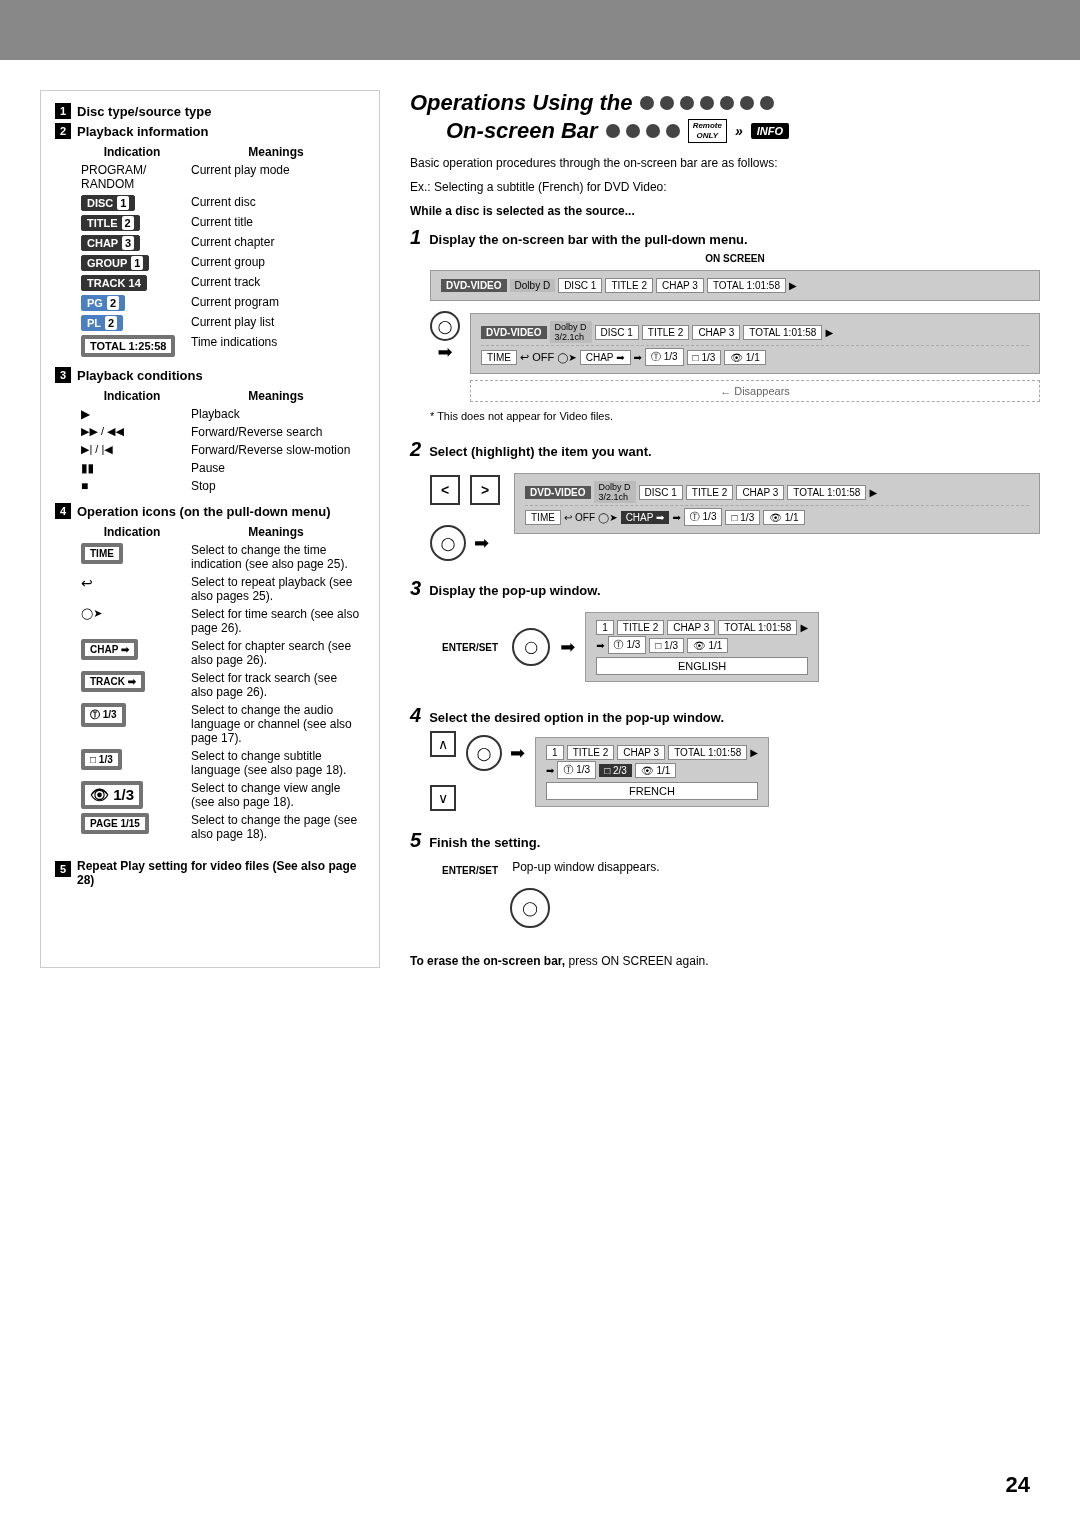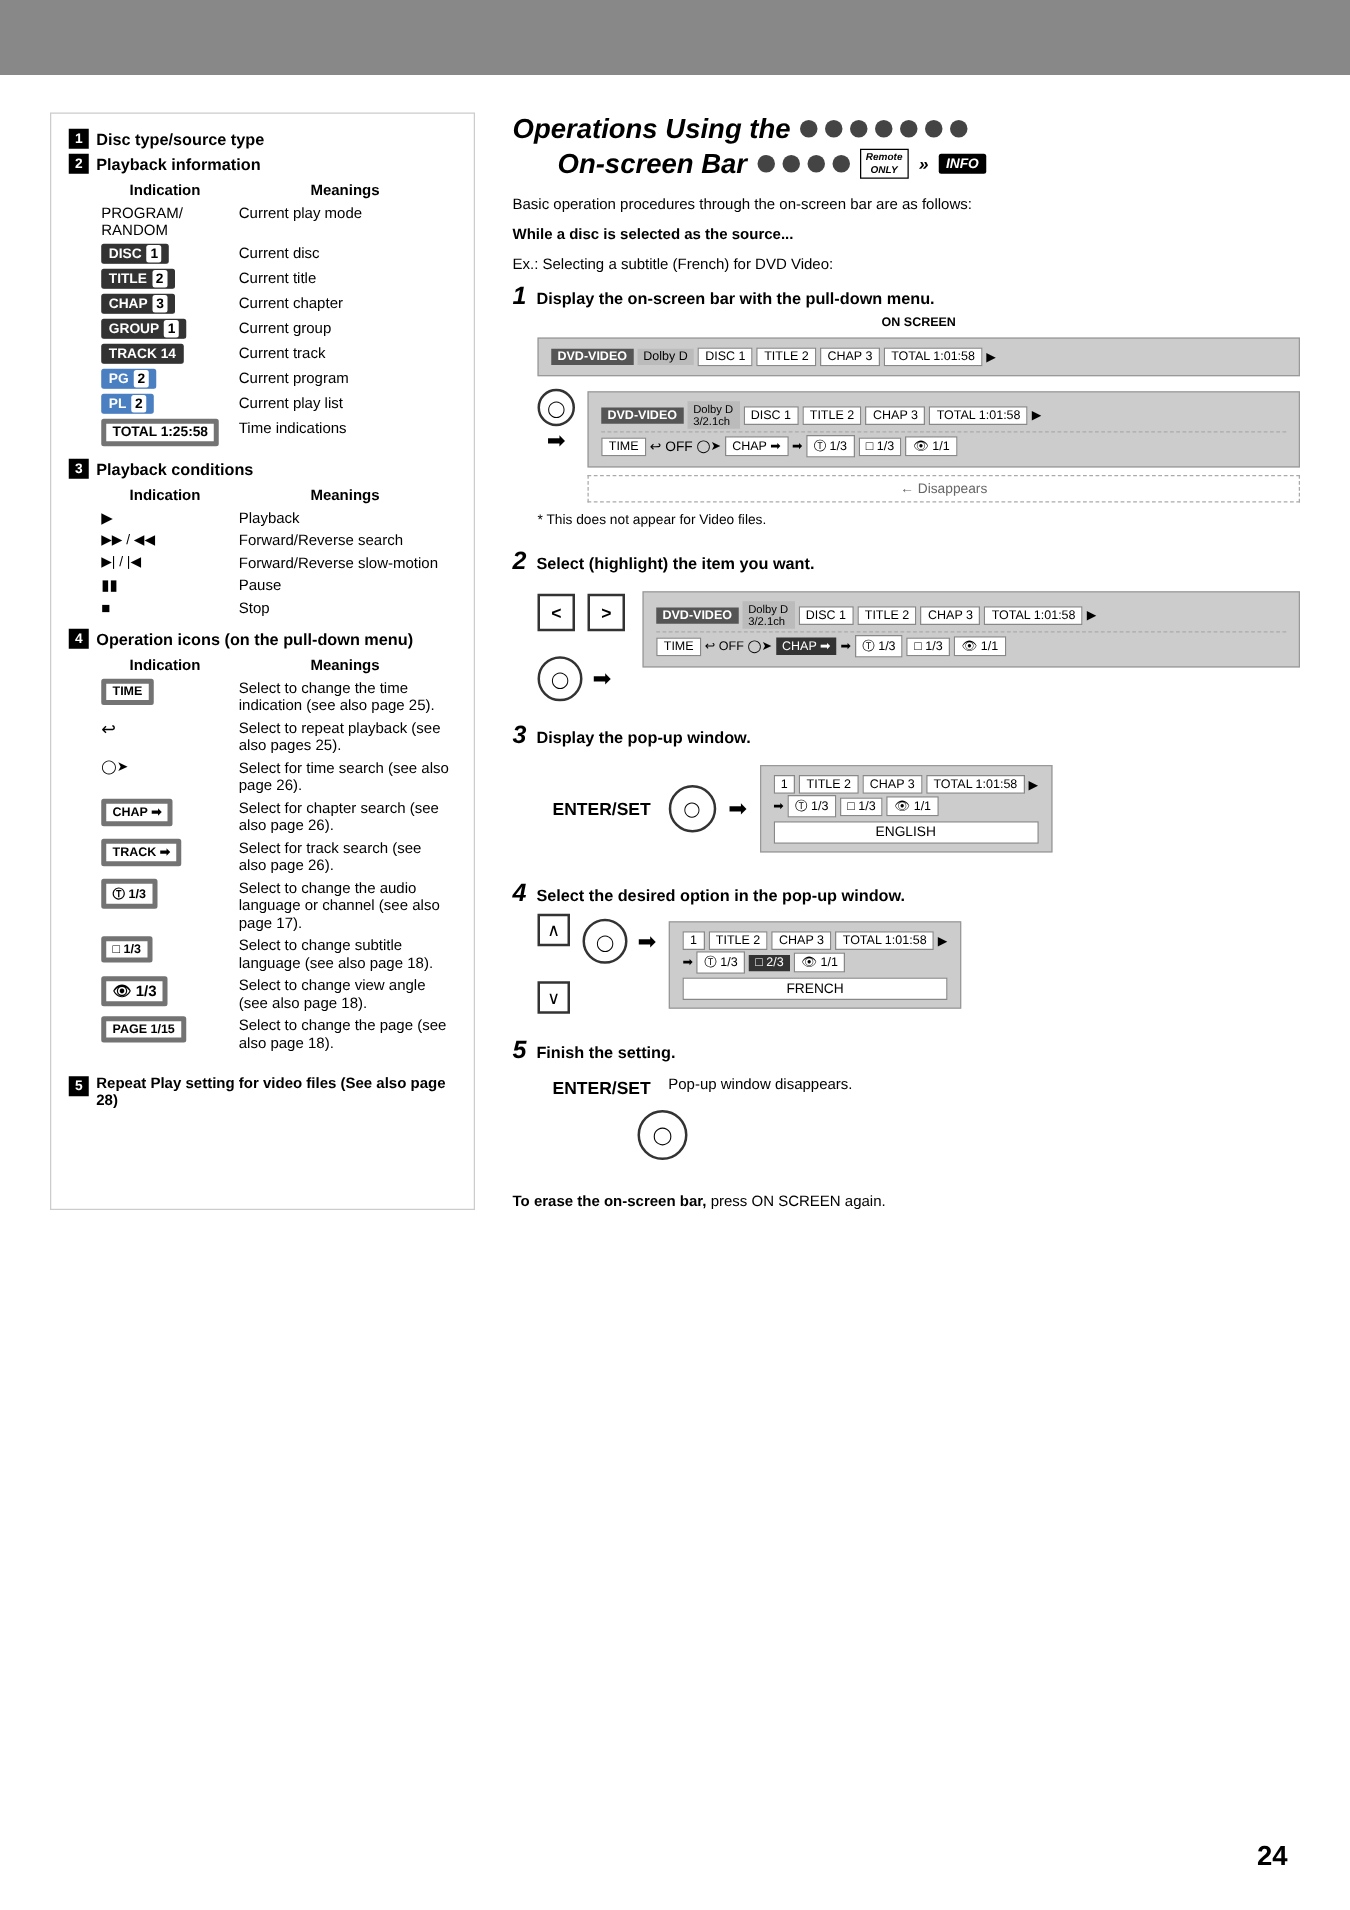--- a/index.html
+++ b/index.html
@@ -270,21 +270,21 @@
       border: 2px solid #333;
       display: flex;
       align-items: center;
       justify-content: center;
       font-size: 14px;
       font-weight: bold;
       background: #fff;
     }
 
     .enter-set-label {
-      font-size: 14px;
+      font-size: 10px;
       font-weight: bold;
       margin-right: 6px;
       padding-left: 12px;
     }
 
     .step-content {
       margin-left: 20px;
       margin-top: 4px;
     }
 
@@ -528,21 +528,21 @@
             <td>Select to change the audio language or channel (see also page 17).</td>
           </tr>
           <tr>
             <td>
               <span class="badge badge-outline" style="font-size:10px;">□ 1/3</span>
             </td>
             <td>Select to change subtitle language (see also page 18).</td>
           </tr>
           <tr>
             <td>
-              <span class="badge badge-outline" style="font-size:12px;">👁 1/3</span>
+              <span class="badge badge-outline" style="font-size:15px;">👁 1/3</span>
             </td>
             <td>Select to change view angle (see also page 18).</td>
           </tr>
           <tr>
             <td>
               <span class="badge badge-outline" style="font-size:10px;">PAGE 1/15</span>
             </td>
             <td>Select to change the page (see also page 18).</td>
           </tr>
         </tbody>
@@ -579,22 +579,22 @@
           <span class="dot"></span>
           <span class="dot"></span>
         </div>
         <div class="remote-only-badge" style="font-size:8px;border:1px solid #000;padding:1px 4px;line-height:1.2;">Remote<br>ONLY</div>
         <span style="font-size:14px;">»</span>
         <span class="info-badge">INFO</span>
       </div>
     </div>
 
     <p class="intro-text">Basic operation procedures through the on-screen bar are as follows:</p>
+    <p class="intro-text">Ex.: Selecting a subtitle (French) for DVD Video:</p>
     <p class="intro-text"><strong>While a disc is selected as the source...</strong></p>
-    <p class="intro-text">Ex.: Selecting a subtitle (French) for DVD Video:</p>
 
     <div class="step">
       <div class="step-header-row">
         <span class="step-number">1</span>
         <span class="step-title">Display the on-screen bar with the pull-down menu.</span>
       </div>
       <div class="step-content">
         <div class="on-screen-label">ON SCREEN</div>
 
         <div class="screen-block">

